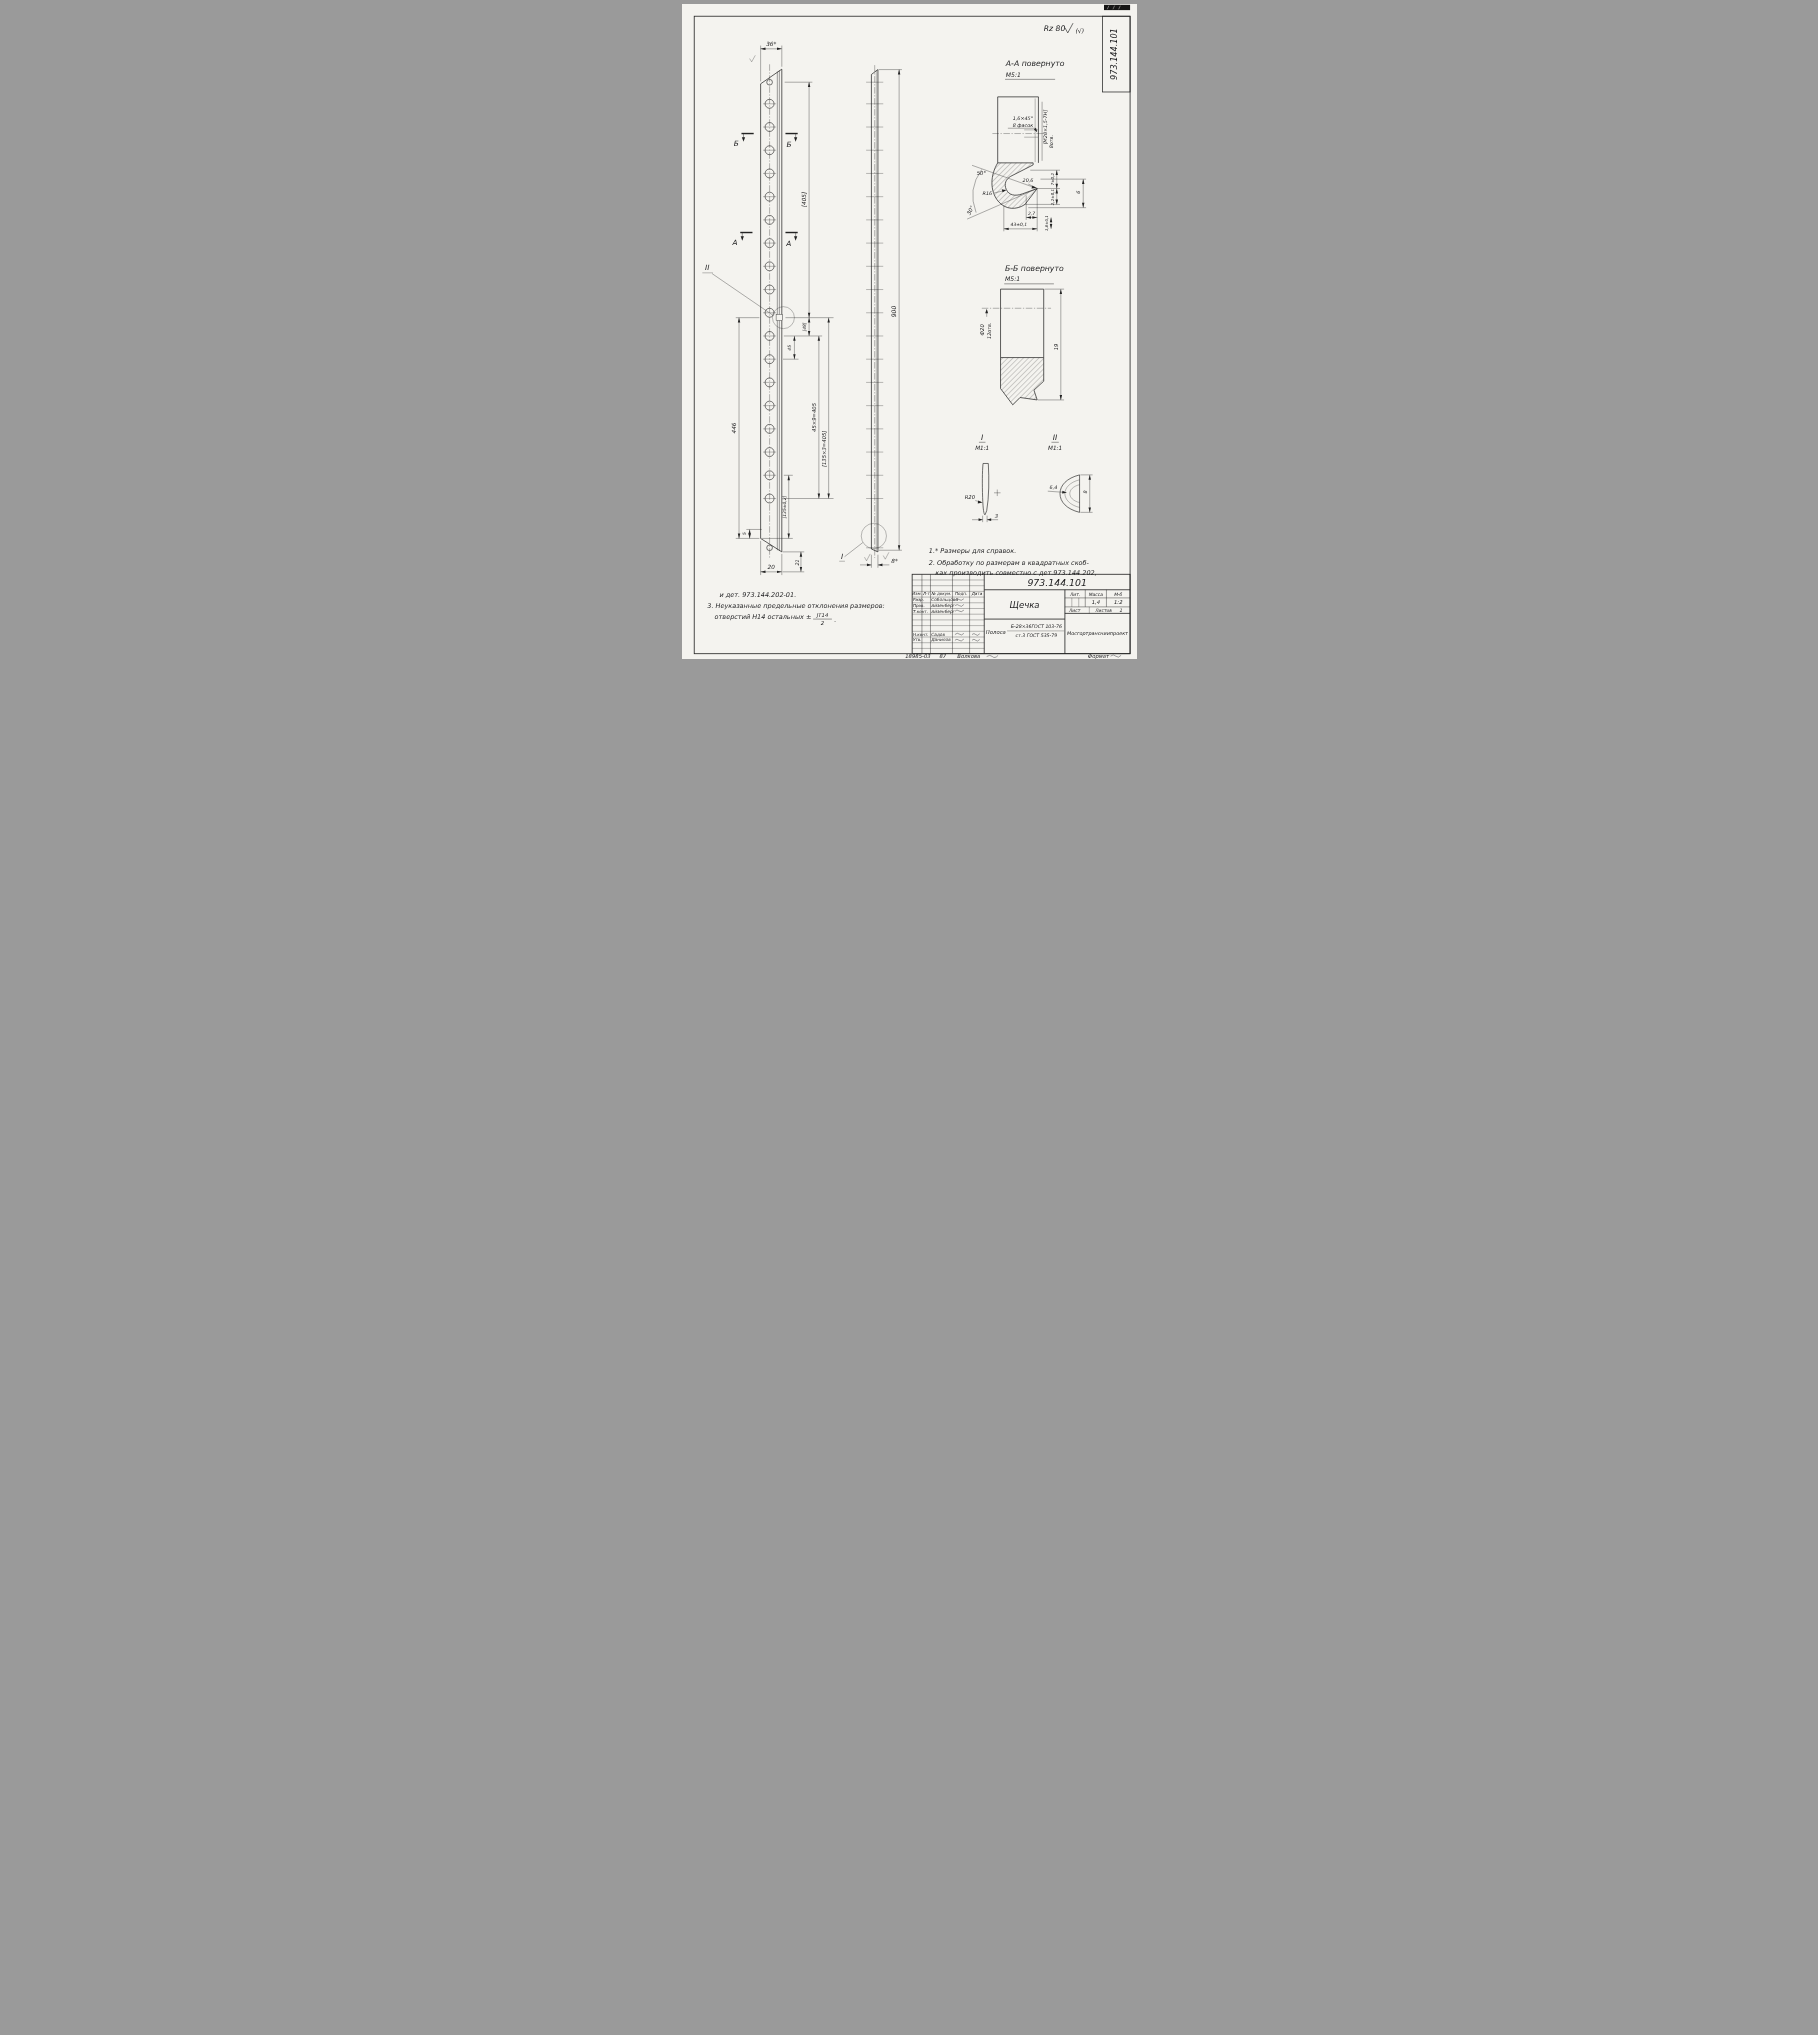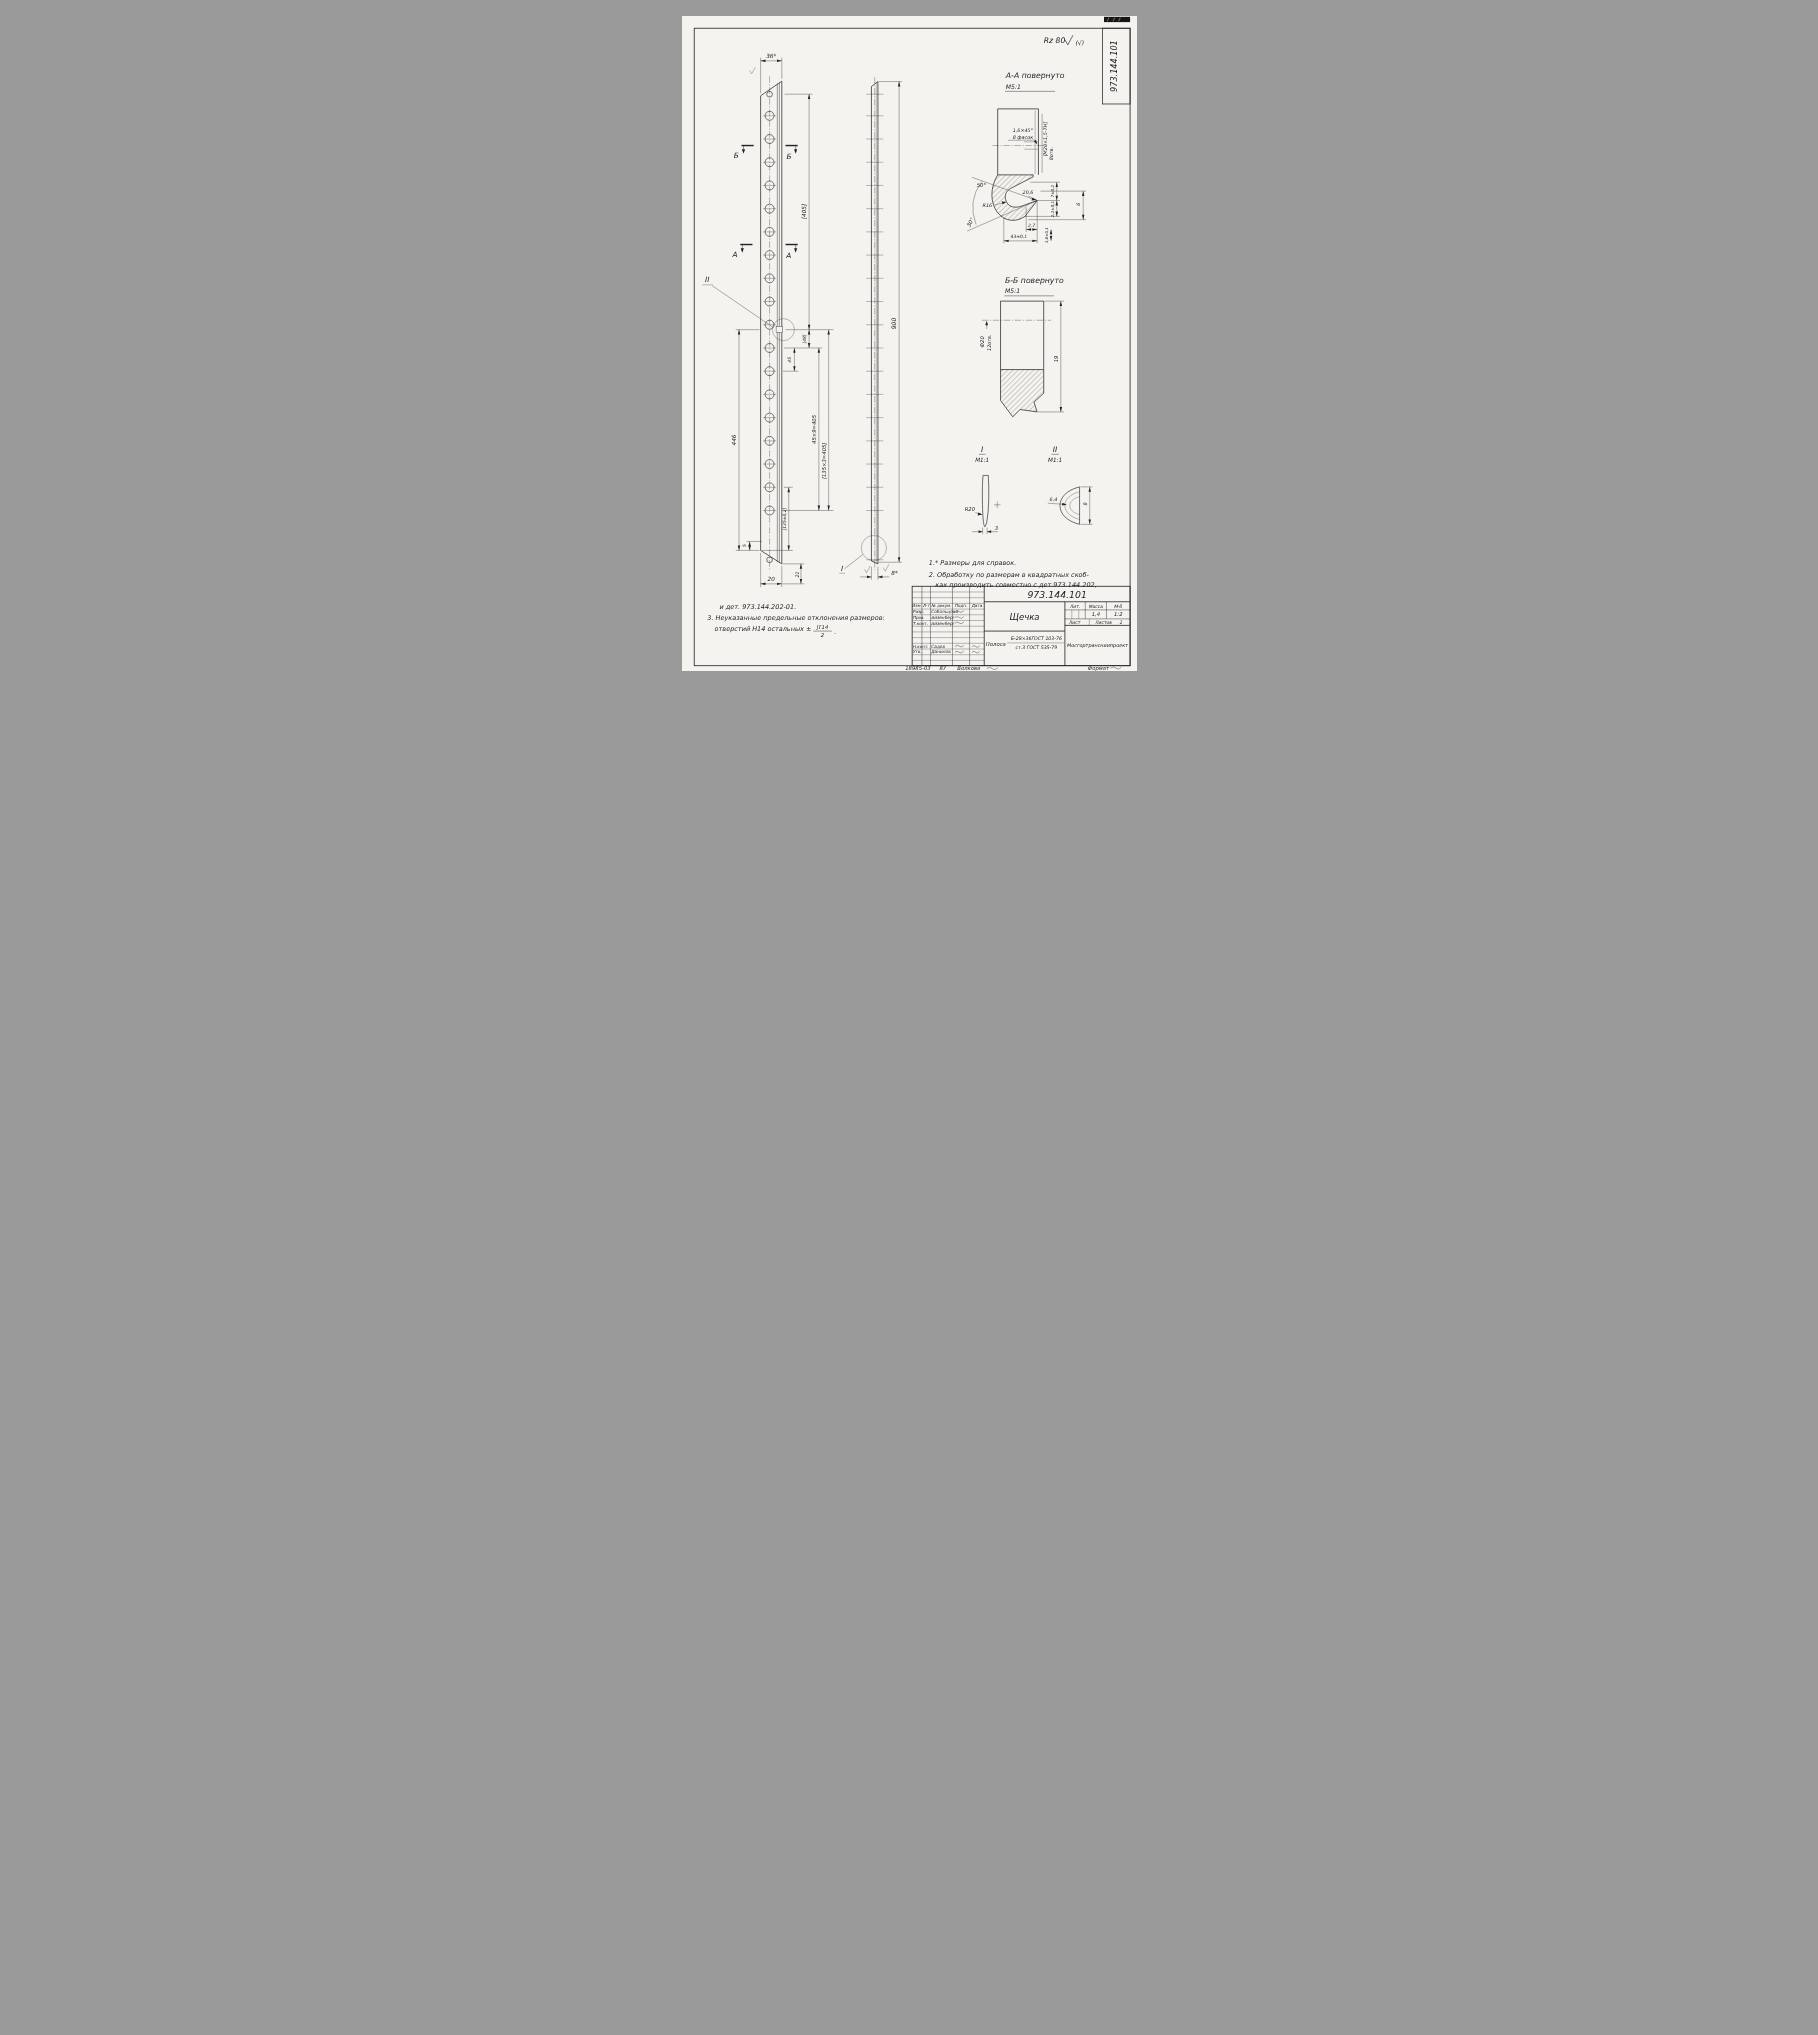--- a/index.html
+++ b/index.html
@@ -1,16 +1,16 @@
 <!DOCTYPE html>
 <html style="font-size:6.5px"><head>
 <meta charset="utf-8">
 <style>
   html,body{margin:0;padding:0;background:#9a9a9a;}
-  .sheet{width:100%;max-width:455px;margin:16px auto;}
+  .sheet{width:100%;max-width:455px;margin:4px auto;}
   svg{display:block;width:100%;height:auto;background:#f4f3ef;}
   text{font-family:"DejaVu Sans",sans-serif;font-style:italic;fill:#1d1d1f;}
   .ln{stroke:#232323;fill:none;}
   .w2{stroke-width:2;}
   .w18{stroke-width:1.8;}
   .w1{stroke-width:1.1;}
   .thin{stroke-width:0.75;}
   .w3{stroke-width:3.5;}
   .dml{stroke:#232323;stroke-width:0.9;fill:none;}
   .cl{stroke:#232323;stroke-width:0.8;stroke-dasharray:16 4 3 4;fill:none;}

